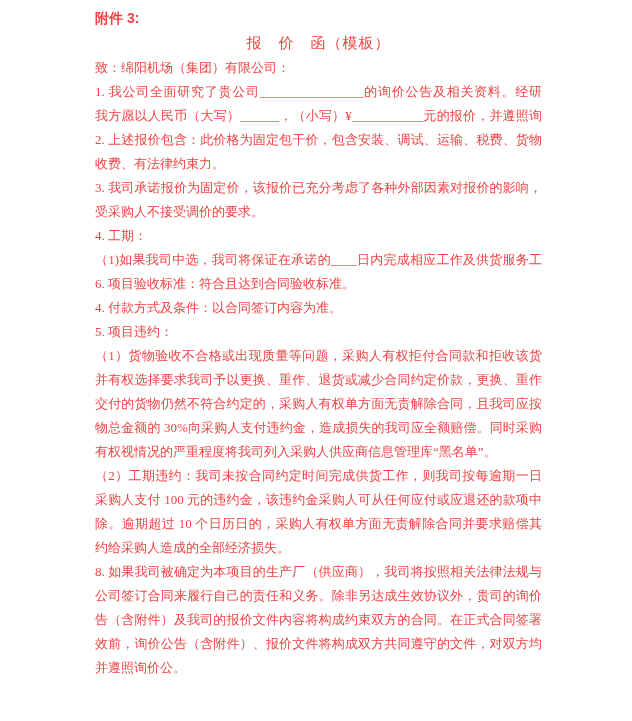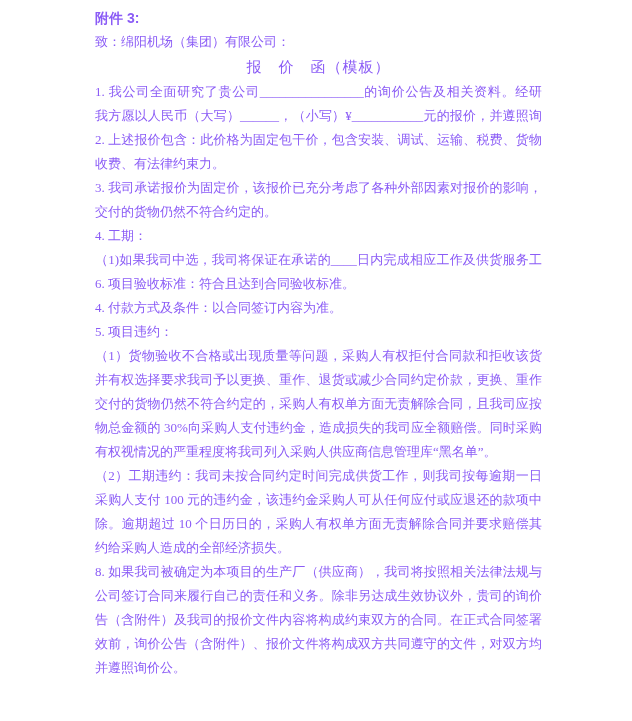--- a/index.html
+++ b/index.html
@@ -5,21 +5,21 @@
   html, body {
     margin: 0;
     padding: 0;
     background: #ffffff;
   }
   .page {
     position: relative;
     width: 632px;
     height: 721px;
     background: #ffffff;
-    color: #8b5cf6;
+    color: #ef4444;
     box-sizing: border-box;
     padding: 6px 90px 0 95px;
     font-family: "Liberation Serif", "DejaVu Serif", serif;
     font-size: 13px;
     overflow: hidden;
   }
   .line {
     height: 24px;
     line-height: 24px;
     white-space: pre;
@@ -45,29 +45,29 @@
   .recipient {
     height: 24px;
     line-height: 24px;
   }
 </style>
 </head>
 <body>
 
 <div class="page">
   <div class="line attachment">附件 3:</div>
+  <div class="line title">报　价　函（模板）</div>
   <div class="line recipient">致：绵阳机场（集团）有限公司：</div>
-  <div class="line title">报　价　函（模板）</div>
 
   <div class="line fill">1. 我公司全面研究了贵公司________________的询价公告及相关资料。经研究，</div>
   <div class="line fill">我方愿以人民币（大写）______，（小写）¥___________元的报价，并遵照询价公</div>
   <div class="line fill">2. 上述报价包含：此价格为固定包干价，包含安装、调试、运输、税费、货物验</div>
   <div class="line">收费、有法律约束力。</div>
   <div class="line fill">3. 我司承诺报价为固定价，该报价已充分考虑了各种外部因素对报价的影响，接</div>
-  <div class="line">交付的货物仍然不符合约定的。</div>
+  <div class="line">受采购人不接受调价的要求。</div>
   <div class="line">4. 工期：</div>
   <div class="line fill">（1)如果我司中选，我司将保证在承诺的____日内完成相应工作及供货服务工作。</div>
   <div class="line">6. 项目验收标准：符合且达到合同验收标准。</div>
   <div class="line">4. 付款方式及条件：以合同签订内容为准。</div>
   <div class="line">5. 项目违约：</div>
   <div class="line fill">（1）货物验收不合格或出现质量等问题，采购人有权拒付合同款和拒收该货物，</div>
   <div class="line fill">并有权选择要求我司予以更换、重作、退货或减少合同约定价款，更换、重作后</div>
   <div class="line fill">交付的货物仍然不符合约定的，采购人有权单方面无责解除合同，且我司应按货</div>
   <div class="line fill">物总金额的 30%向采购人支付违约金，造成损失的我司应全额赔偿。同时采购人</div>
   <div class="line">有权视情况的严重程度将我司列入采购人供应商信息管理库“黑名单”。</div>

